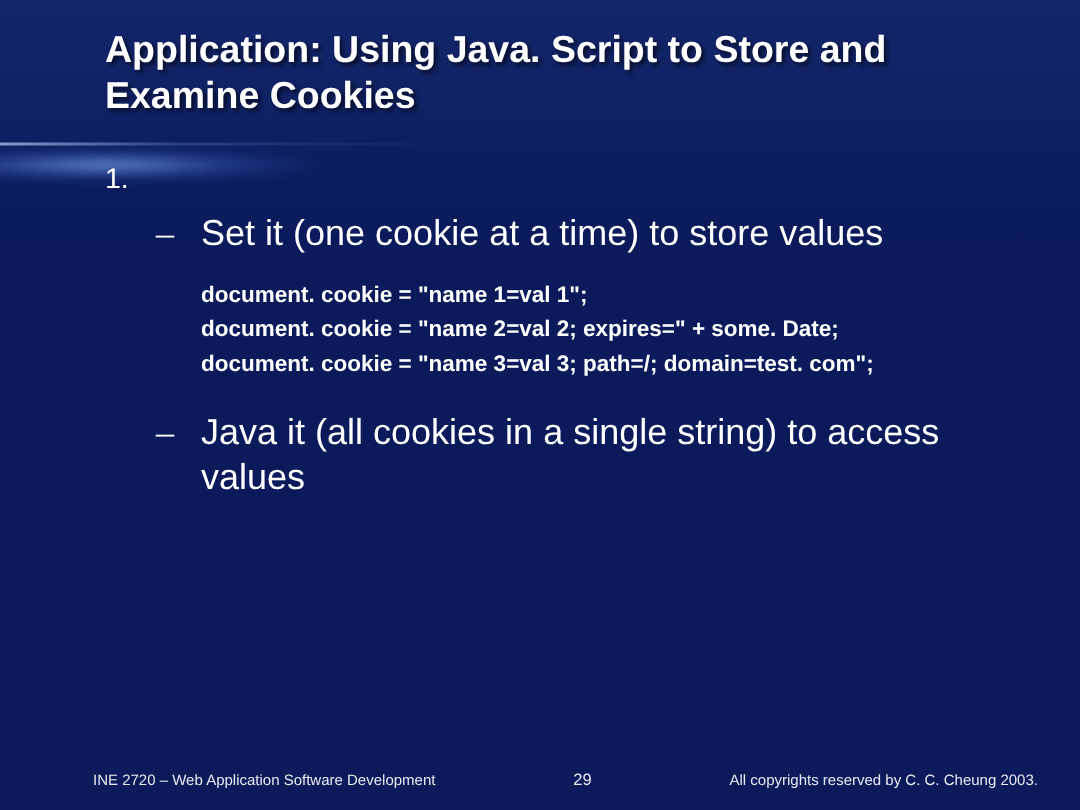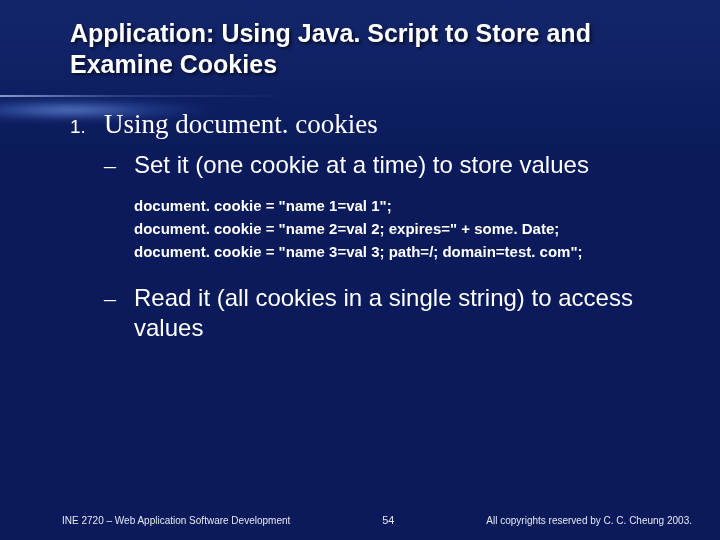--- a/index.html
+++ b/index.html
@@ -108,36 +108,35 @@
 
 <div class="flare"></div>
 <div class="flare2"></div>
 
 <div class="slide">
 
   <h1 class="title">Application: Using Java. Script to Store and Examine Cookies</h1>
 
   <div class="num-item">
     <span class="num">1.</span>
-    <span class="num-text">Using document. cookies</span>
   </div>
 
   <div class="sub-item">
     <span class="dash">–</span>
     <span class="sub-text">Set it (one cookie at a time) to store values</span>
   </div>
 
   <div class="code-block"><span>document. cookie = "name 1=val 1";</span>
 <span>document. cookie = "name 2=val 2; expires=" + some. Date;</span>
 <span>document. cookie = "name 3=val 3; path=/; domain=test. com";</span></div>
 
   <div class="sub-item">
     <span class="dash">–</span>
-    <span class="sub-text">Read it (all cookies in a single string) to access values</span>
+    <span class="sub-text">Java it (all cookies in a single string) to access values</span>
   </div>
 
 </div>
 
 <div class="footer">
   <span>INE 2720 – Web Application Software Development</span>
-  <span class="page">54</span>
+  <span class="page">29</span>
   <span>All copyrights reserved by C. C. Cheung 2003.</span>
 </div>
 
 </body></html>

